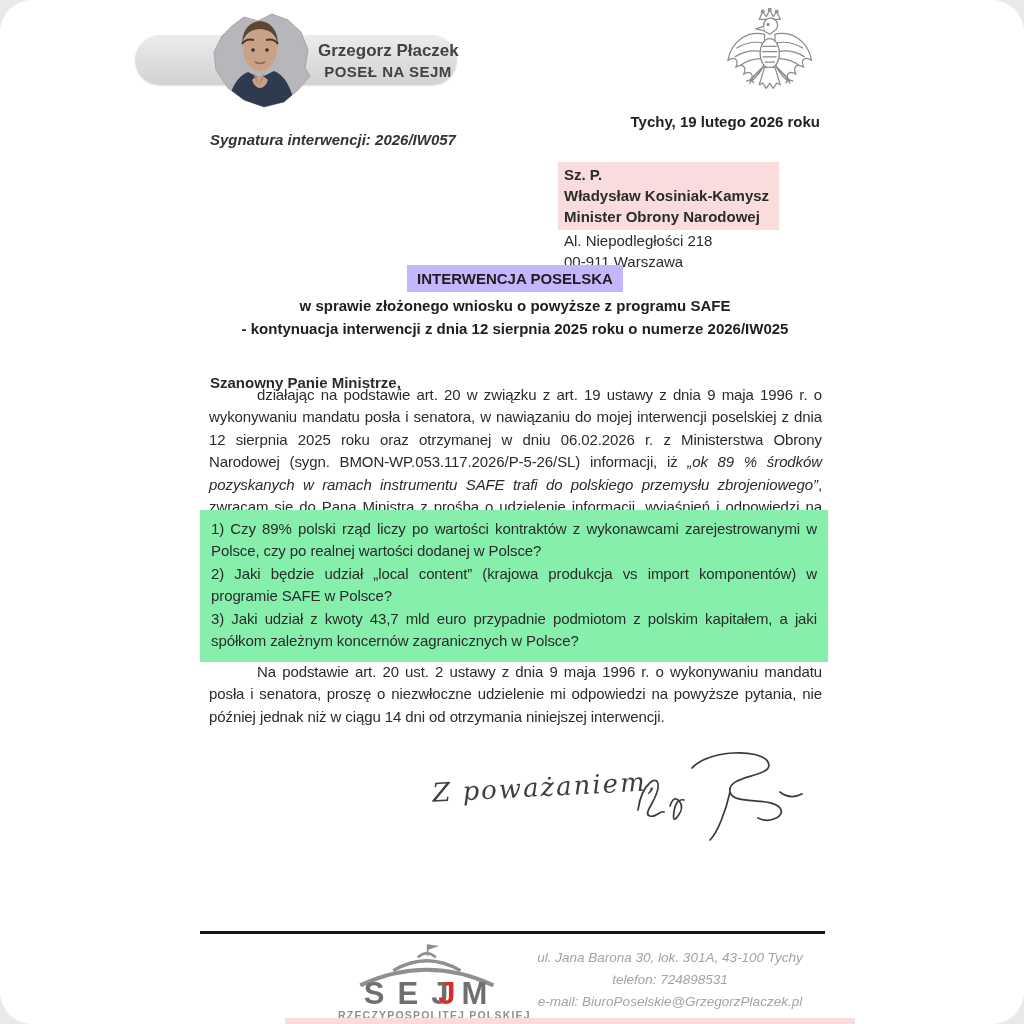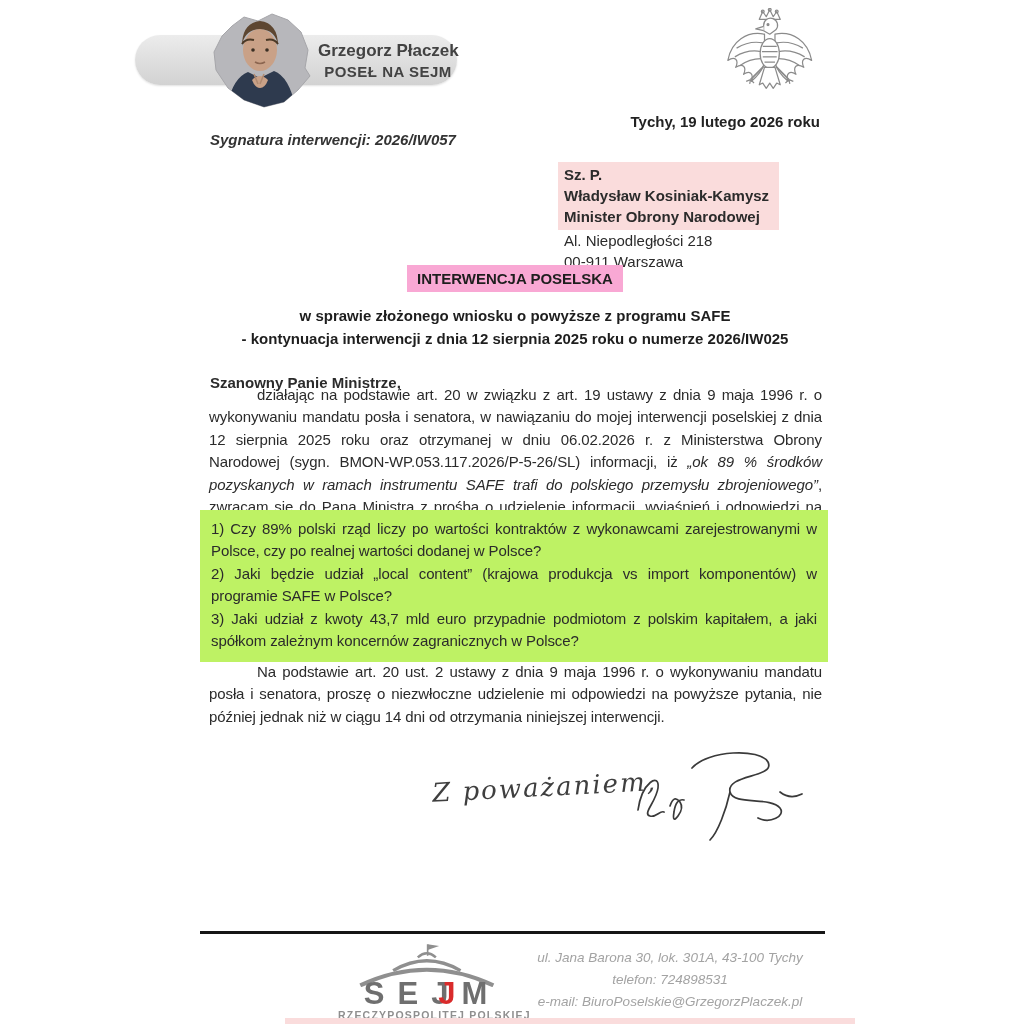--- a/index.html
+++ b/index.html
@@ -1,19 +1,20 @@
 <!DOCTYPE html>
 <html><head>
 <meta charset="utf-8">
 <style>
   html,body{margin:0;padding:0;background:#e9e9e9;}
   .page{
     position:relative;width:1024px;height:1024px;background:#ffffff;
     font-family:"Liberation Sans",sans-serif;color:#2b2b2b;overflow:hidden;
     margin:0 auto;
+    border-radius:32px;
   }
   .abs{position:absolute;}
 
   
   .pill{
     left:135px;top:35px;width:322px;height:50px;border-radius:26px;
     background:linear-gradient(180deg,#ececec 0%,#d2d2d2 100%);
     box-shadow:0 1px 2px rgba(0,0,0,.12);
   }
   .pill-text{left:318px;top:40px;width:140px;text-align:center;color:#424242;}
@@ -27,28 +28,28 @@
   .sig-line{left:210px;top:131px;font-size:15px;font-weight:bold;font-style:italic;color:#333;}
 
   
   .recipient{left:558px;top:162px;font-size:15px;line-height:21px;}
   .recipient .hl{background:#fadcdc;padding:2px 10px 3px 6px;display:inline-block;}
   .recipient .b{font-weight:bold;}
   .recipient .plain{padding-left:6px;}
 
   
   .subject{left:209px;top:265px;width:612px;text-align:center;font-weight:bold;font-size:15px;line-height:23px;color:#1e1e1e;}
-  .subject .hl-title{background:#f9a8d4;display:inline-block;padding:2px 10px;margin-bottom:12px;}
+  .subject .hl-title{background:#c4b5fd;display:inline-block;padding:2px 10px;margin-bottom:2px;}
 
   
   .greeting{left:210px;top:374px;font-size:15px;font-weight:bold;}
   .para{left:209px;width:613px;font-size:15px;line-height:22.4px;text-align:justify;letter-spacing:-.1px;}
   .para1{top:384px;text-indent:48px;}
   .para-quote{font-style:italic;}
-  .questions{left:200px;top:510px;width:606px;background:#bef264;padding:8px 11px 10px 11px;
+  .questions{left:200px;top:510px;width:606px;background:#86efac;padding:8px 11px 10px 11px;
     font-size:15px;line-height:22.4px;text-align:justify;letter-spacing:-.1px;}
   .questions p{margin:0;}
   .closing{top:661px;text-indent:48px;}
 
   
   .valediction{left:432px;top:772px;font-family:"DejaVu Serif",serif;font-style:italic;
     font-size:26px;color:#3f3f3f;transform:rotate(-3deg);letter-spacing:2px;white-space:nowrap;}
   .scrawl{left:630px;top:748px;width:180px;height:100px;}
 
   

